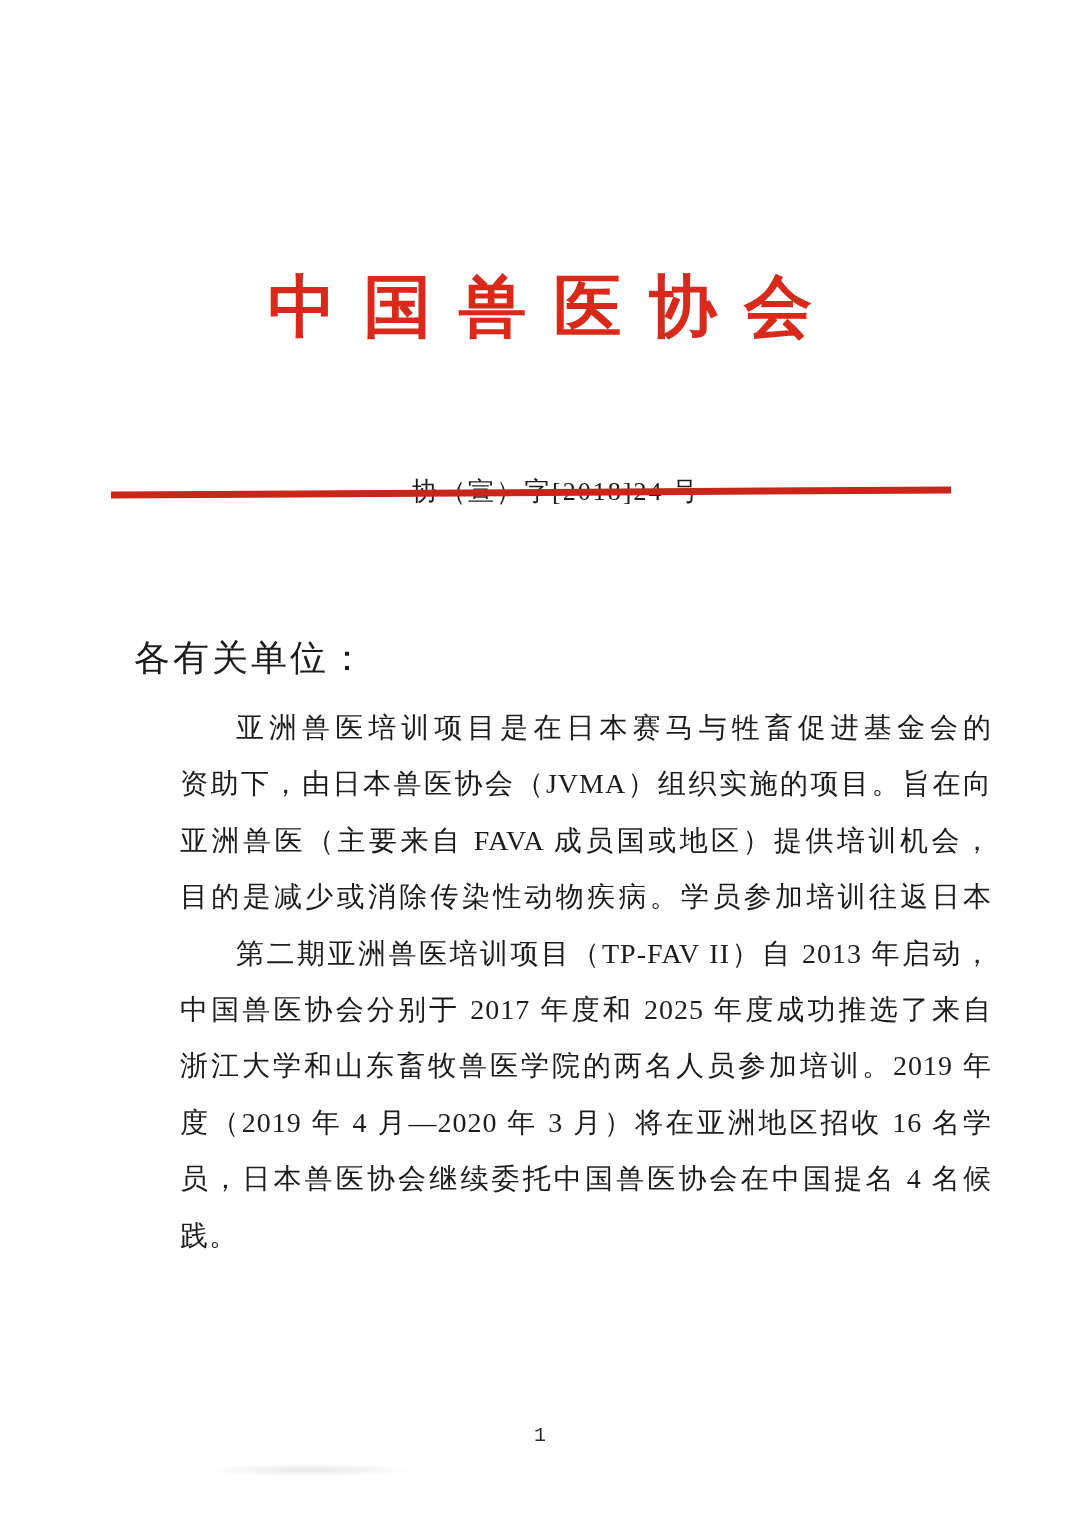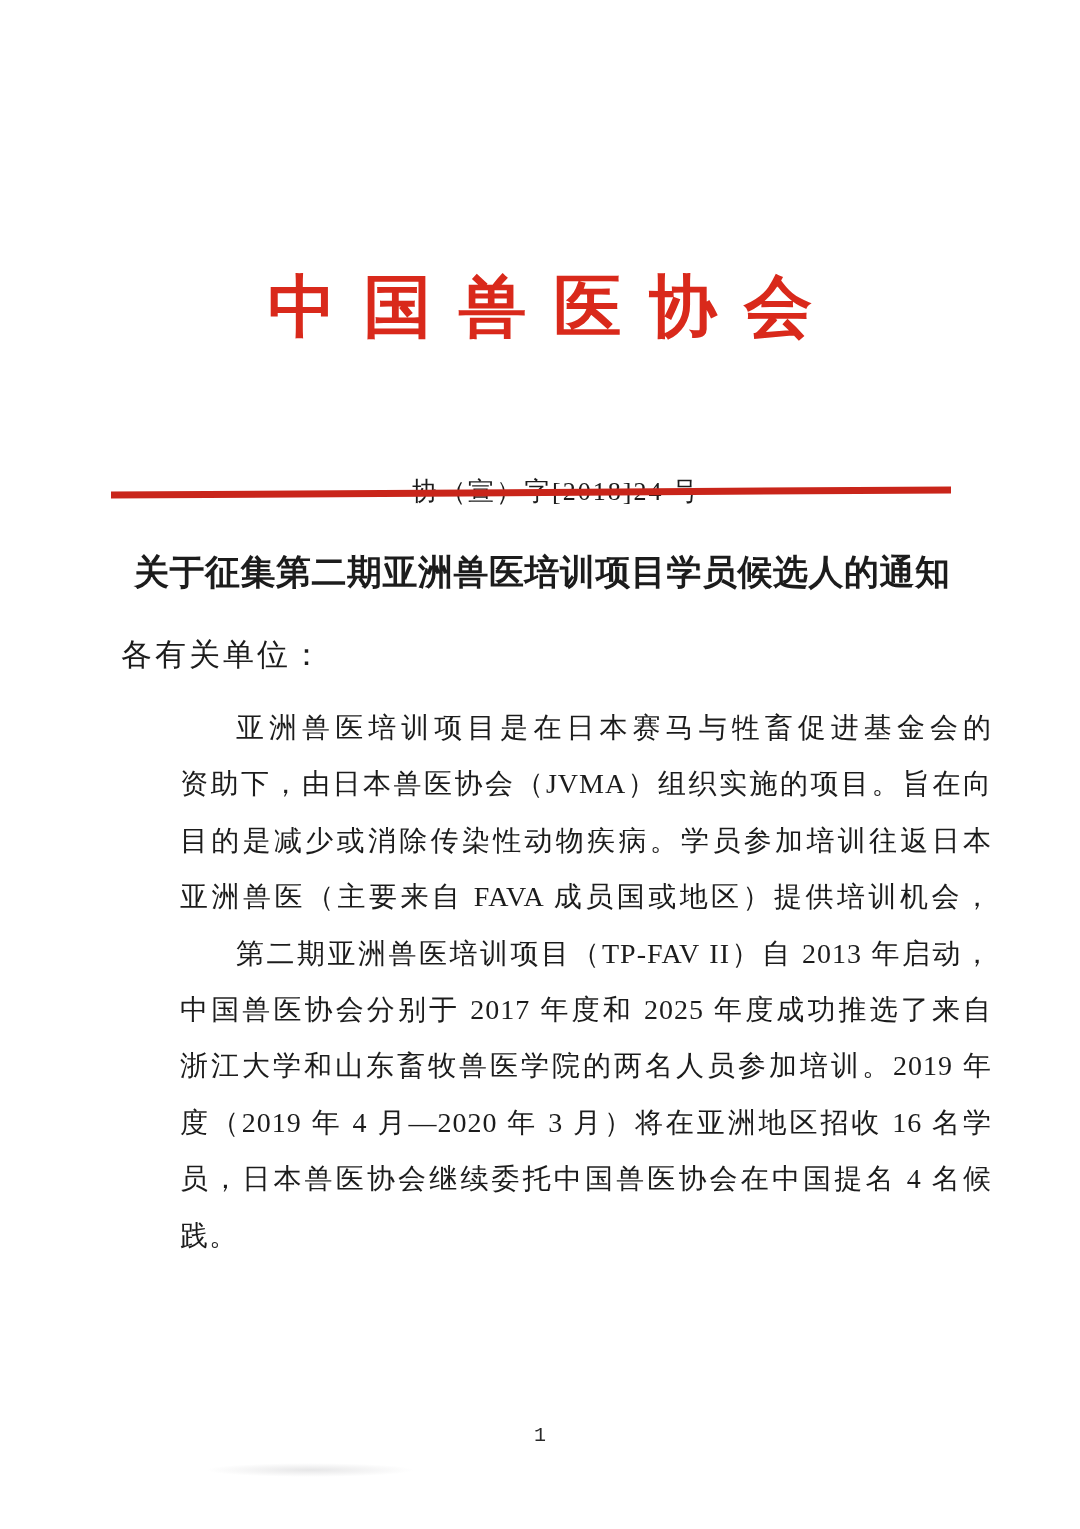--- a/index.html
+++ b/index.html
@@ -41,22 +41,22 @@
     transform:rotate(-0.35deg);
   }
   .doc-title{
     position:absolute;top:549px;left:134px;width:814px;
     font-size:35px;
     font-weight:bold;
     letter-spacing:0.5px;
     white-space:nowrap;
   }
   .salutation{
-    position:absolute;top:634px;left:121px;
-    font-size:31px;
+    position:absolute;top:634px;left:134px;
+    font-size:36px;
     letter-spacing:3px;
   }
   .body-text{
     position:absolute;top:700px;left:135px;width:812px;
     font-size:28px;
     line-height:56.4px;
     letter-spacing:1px;
     margin-left:45px;
   }
   .body-line{
@@ -85,30 +85,29 @@
 <body>
 
 <div class="page">
 
   <div class="org-title">中国兽医协会</div>
 
   <div class="doc-number">协（宣）字[2018]24 号</div>
 
   <div class="red-rule"></div>
 
-  <div class="doc-title">关于征集第二期亚洲兽医培训项目学员候选人的通知</div>
 
   <div class="salutation">各有关单位：</div>
 
   <div class="body-text">
     <div>
       <div class="body-line indent">亚洲兽医培训项目是在日本赛马与牲畜促进基金会的</div>
       <div class="body-line">资助下，由日本兽医协会（JVMA）组织实施的项目。旨在向</div>
+      <div class="body-line">亚洲兽医（主要来自 FAVA 成员国或地区）提供培训机会，</div>
       <div class="body-line">目的是减少或消除传染性动物疾病。学员参加培训往返日本</div>
-      <div class="body-line">亚洲兽医（主要来自 FAVA 成员国或地区）提供培训机会，</div>
     </div>
     <div>
       <div class="body-line indent">第二期亚洲兽医培训项目（TP-FAV II）自 2013 年启动，</div>
       <div class="body-line">中国兽医协会分别于 2017 年度和 2025 年度成功推选了来自</div>
       <div class="body-line">浙江大学和山东畜牧兽医学院的两名人员参加培训。2019 年</div>
       <div class="body-line">度（2019 年 4 月—2020 年 3 月）将在亚洲地区招收 16 名学</div>
       <div class="body-line">员，日本兽医协会继续委托中国兽医协会在中国提名 4 名候</div>
       <div class="body-line last">践。</div>
     </div>
   </div>

